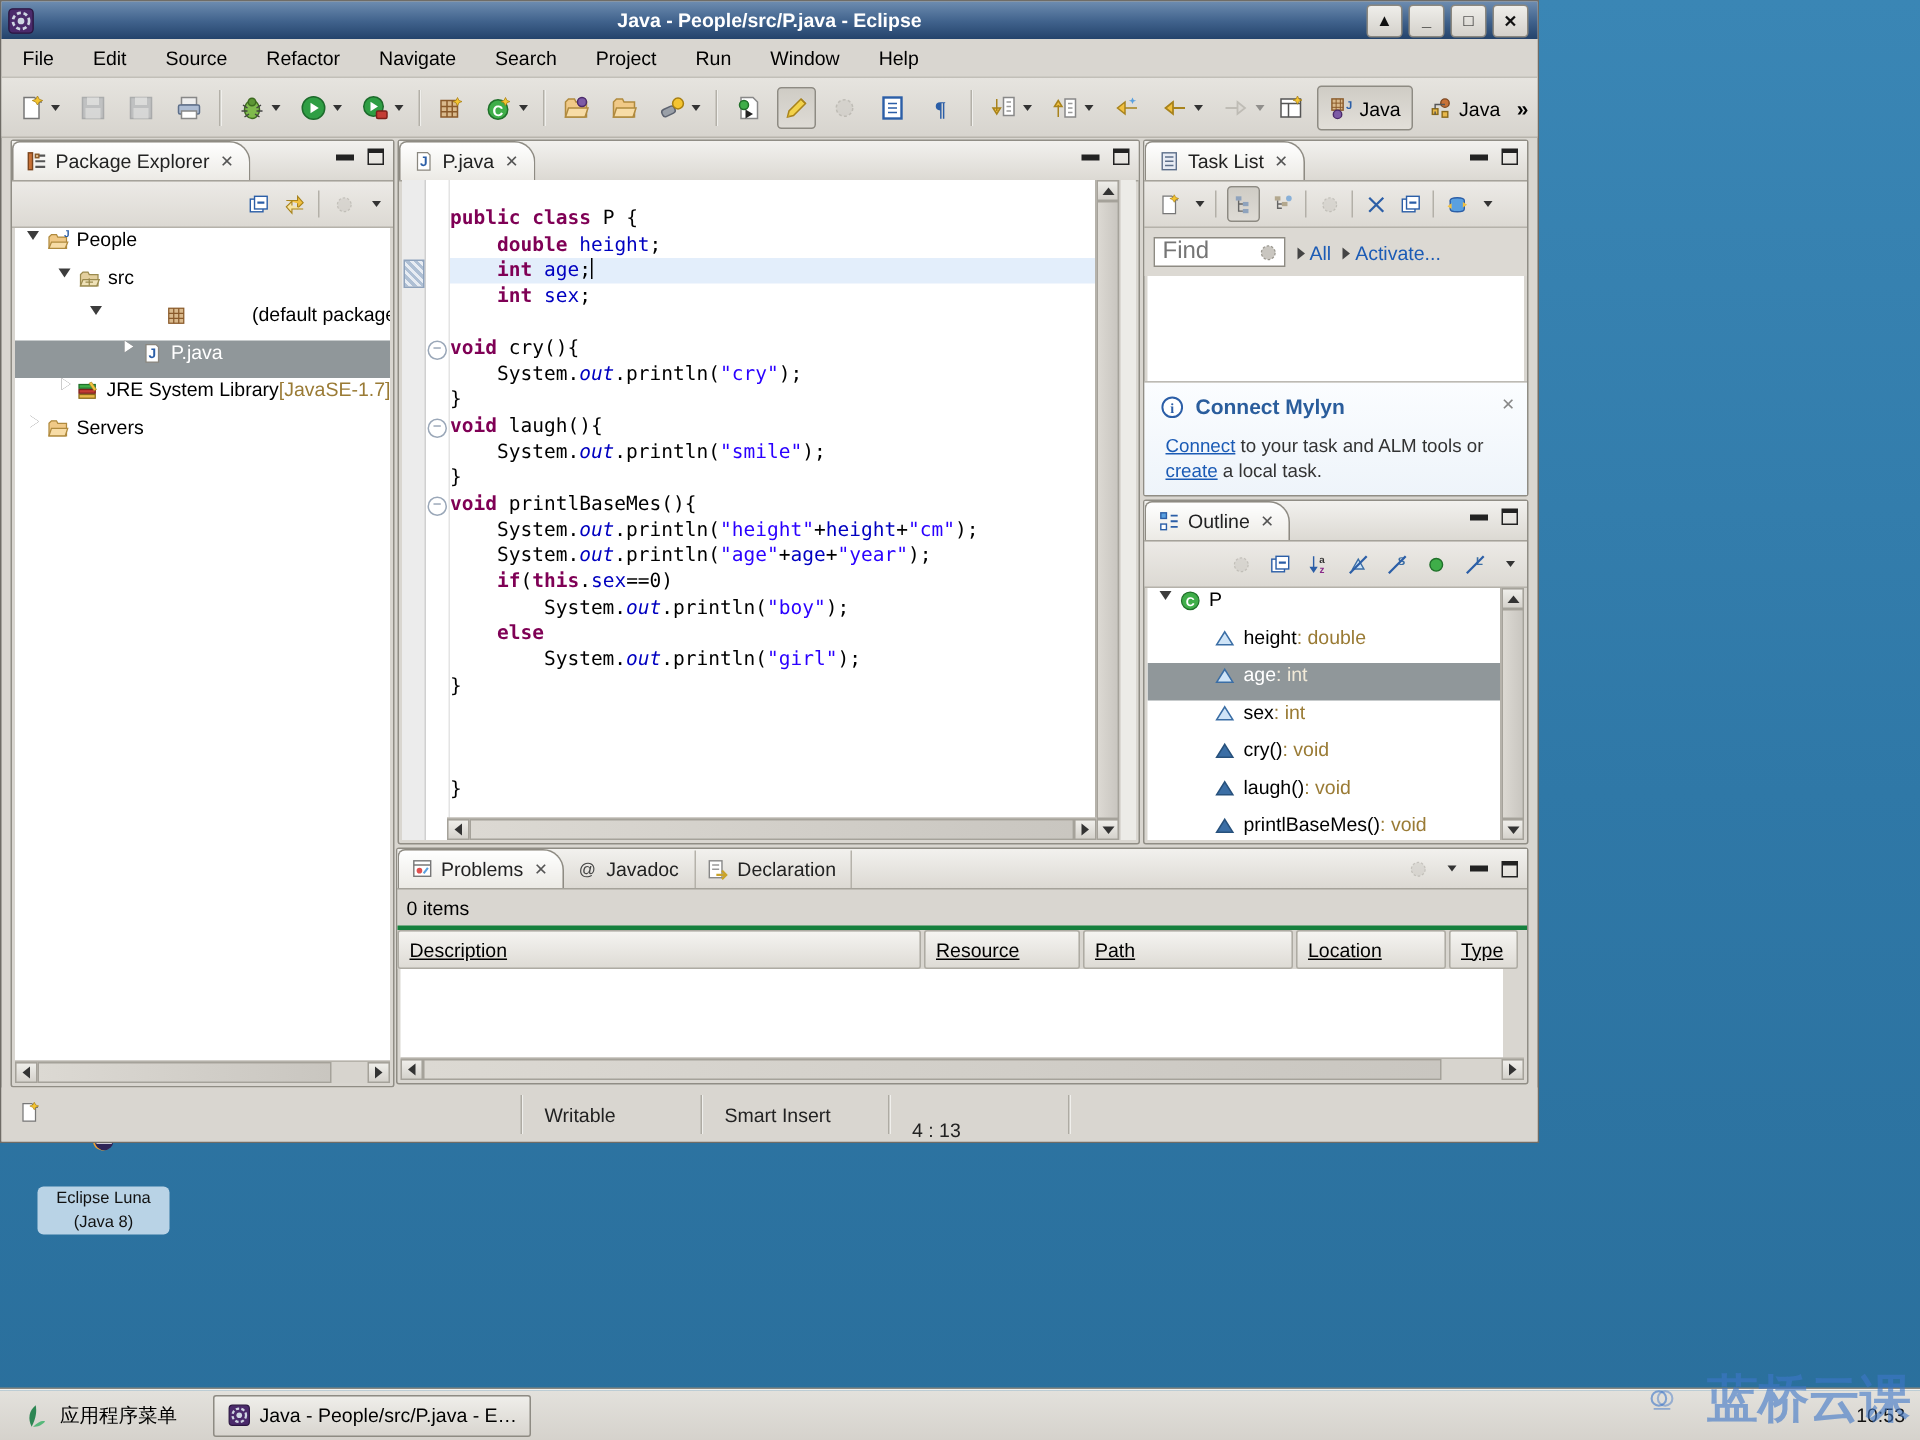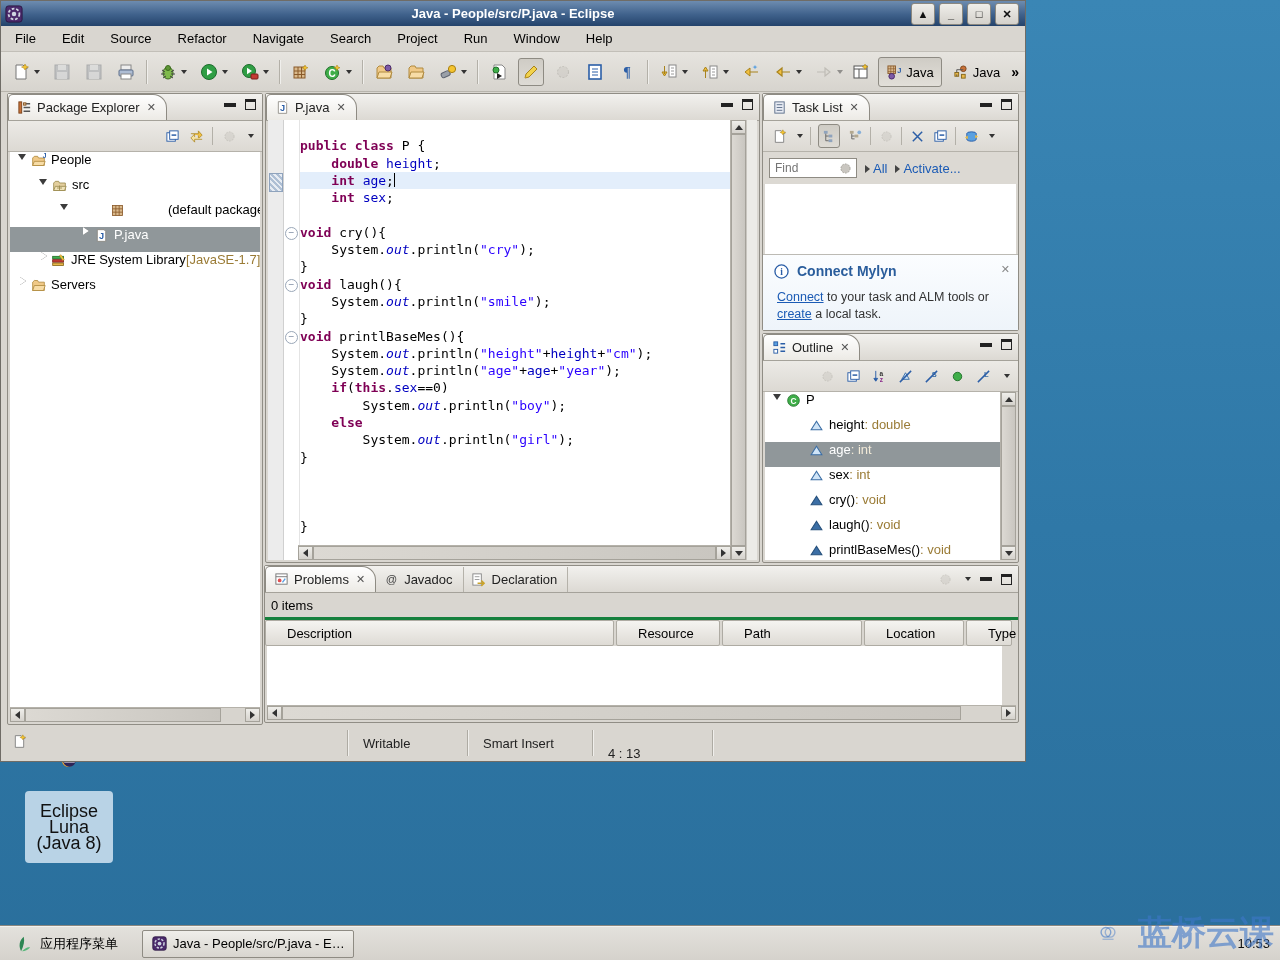--- a/index.html
+++ b/index.html
@@ -86,52 +86,52 @@
   .tri-u{width:0;height:0;border-left:4px solid transparent;border-right:4px solid transparent;border-bottom:5px solid #333;}
   .tri-d{width:0;height:0;border-left:4px solid transparent;border-right:4px solid transparent;border-top:5px solid #333;}
   .tri-l{width:0;height:0;border-top:4px solid transparent;border-bottom:4px solid transparent;border-right:5px solid #333;}
   .tri-r{width:0;height:0;border-top:4px solid transparent;border-bottom:4px solid transparent;border-left:5px solid #333;}
   .sbthumb{background:linear-gradient(90deg,#dcd9d3,#c9c6c0);border:1px solid #a5a29a;}
   .hscroll{height:14px;display:flex;background:#d7d4ce;border-top:1px solid #b5b2aa;}
   .hsa{width:15px;}
   
   .findrow{display:flex;align-items:center;gap:8px;padding:6px 6px;background:#dcd9d3;}
   .findbox{width:88px;height:20px;border:1px solid #8e8b83;background:#fff;display:flex;align-items:center;padding:0 3px;box-sizing:border-box;}
-  .findbox input{border:none;outline:none;width:60px;font-size:12px;color:#7f1d1d;background:transparent;font-family:"Liberation Sans",sans-serif;}
+  .findbox input{border:none;outline:none;width:60px;font-size:16px;color:#7f1d1d;background:transparent;font-family:"Liberation Sans",sans-serif;}
   .link{color:#1b5bb5;}
   .linkarrow{width:0;height:0;border-top:4px solid transparent;border-bottom:4px solid transparent;border-left:5px solid #444;display:inline-block;margin-right:3px;}
   .mylyn{position:absolute;left:0;right:0;bottom:0;top:160px;background:linear-gradient(#fbfdff,#eef4fa);
     border-top:1px solid #bcbab4;padding:8px 10px;box-sizing:border-box;}
   .mylyn h3{margin:0 0 10px 0;font-size:14px;color:#2a5d9c;display:flex;align-items:center;gap:8px;}
   .mylyn .body{font-size:12.5px;line-height:17px;color:#333;margin-left:4px;}
   .mylyn .lnk{color:#1b5bb5;text-decoration:underline;}
   .mylyn .mclose{position:absolute;right:8px;top:8px;color:#888;font-size:11px;}
   
   .itemsline{height:24px;display:flex;align-items:center;padding-left:6px;background:#d9d6d0;border-bottom:3px solid #15803d;}
   .phead{display:flex;height:26px;background:#d9d6d0;}
-  .pcol{display:flex;align-items:center;padding-left:21px;box-sizing:border-box;margin-right:2px;
-    background:linear-gradient(#f5f4f1,#dedbd5);border:1px solid #aeaba3;border-radius:2px;}
+  .pcol{display:flex;align-items:center;padding-left:7px;box-sizing:border-box;margin-right:2px;
+    background:linear-gradient(#f5f4f1,#dedbd5);border:1px solid #aeaba3;border-radius:2px;text-decoration:underline;}
   .pbody{position:absolute;left:2px;right:16px;top:80px;bottom:16px;background:#fff;}
   
   .statusbar{position:absolute;left:0;right:0;bottom:0;height:36px;display:flex;align-items:center;background:#d9d6d0;}
   .ssep{width:1px;height:26px;background:#aeaba3;border-right:1px solid #f0efec;}
   .sitem{padding:0 14px;color:#222;}
   
   .taskbar{position:absolute;left:0;bottom:0;width:1280px;height:33px;background:linear-gradient(#e3e1dc,#d5d2cc);
     border-top:1px solid #f2f1ee;box-shadow:0 -1px 0 #8a877f;display:flex;align-items:center;z-index:5;}
   .tb-app{display:flex;align-items:center;gap:8px;padding:0 12px;}
   .winbtn{display:flex;align-items:center;gap:6px;height:26px;padding:0 8px;margin-left:12px;
     background:linear-gradient(#efeeea,#d8d5cf);border:1px solid #8e8b83;border-radius:2px;max-width:200px;}
   .winbtn span{white-space:nowrap;overflow:hidden;}
   .clock{position:absolute;right:10px;color:#111;}
   .wmark{position:absolute;right:6px;bottom:4px;z-index:6;display:flex;align-items:center;gap:4px;
     color:rgba(62,118,200,0.60);font-weight:bold;font-size:34px;pointer-events:none;}
   .desk-icon{position:absolute;left:25px;top:735px;width:85px;text-align:center;z-index:2;}
-  .desk-label{margin:4px auto 0;width:84px;background:#b9d3e6;border-radius:4px;padding:12px 2px;
-    font-size:18px;color:#111;line-height:16px;}
+  .desk-label{margin:4px auto 0;width:84px;background:#b9d3e6;border-radius:4px;padding:0 2px;
+    font-size:11px;color:#111;line-height:16px;}
 </style>
 </head>
 <body>
 
 <div class="stage">
 
   <div class="desk-icon">
     <span class="ic" style="width:46px;height:52px;">
         <svg viewBox="0 0 46 50">
           <path d="M10 22a17 17 0 0 1 30-8 19 19 0 0 0-34 10 19 19 0 0 0 34 10 17 17 0 0 1-30-12z" fill="#f0a030"></path>

